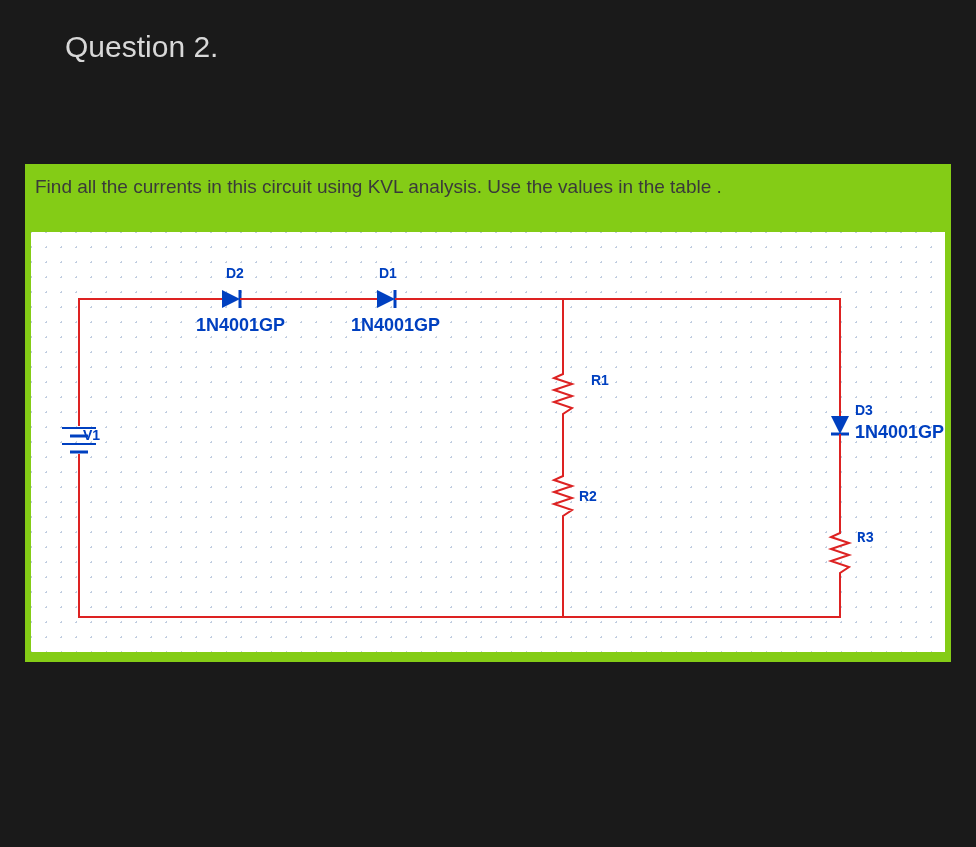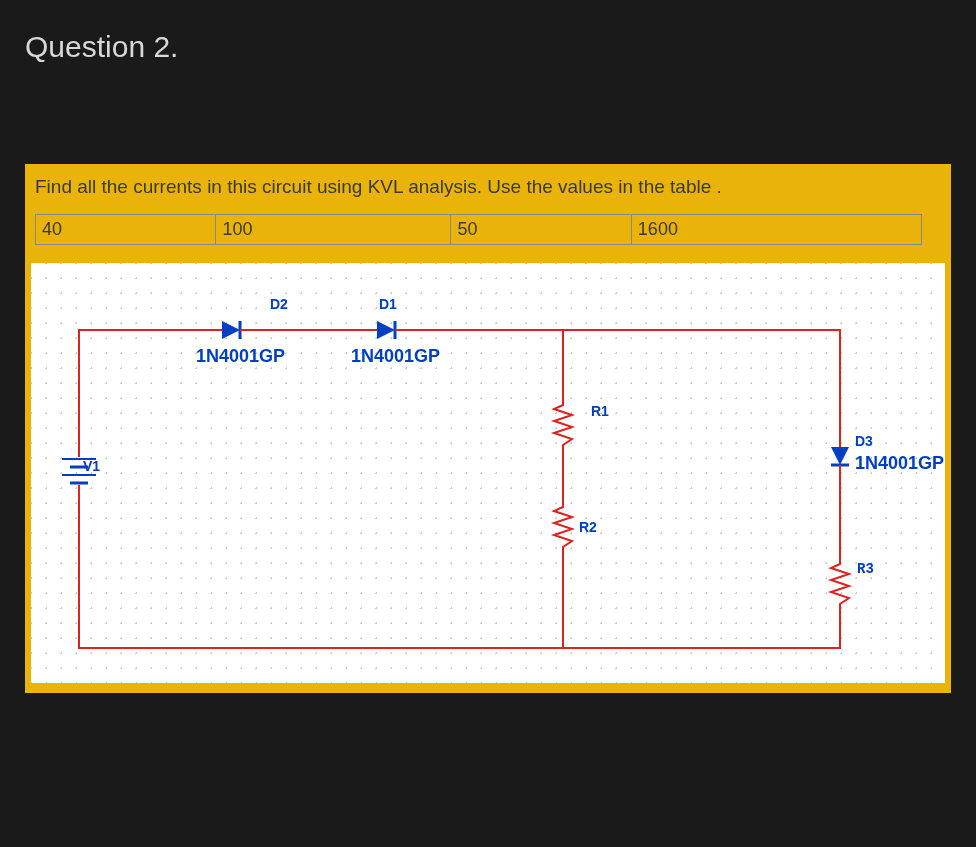--- a/index.html
+++ b/index.html
@@ -13,23 +13,24 @@
       font-family: Arial, Helvetica, sans-serif;
       width: 976px;
       height: 847px;
       padding: 30px 25px;
     }
     .question-title {
       font-size: 30px;
       color: #d8d8d8;
       margin-bottom: 100px;
       font-weight: normal;
+      margin-left: 40px;
     }
     .content-box {
-      background: #eab308;
+      background: #84cc16;
       color: #333;
       padding: 12px 6px 10px 6px;
     }
     .instruction {
       font-size: 19px;
       color: #3a3a3a;
       margin: 0 4px 16px 4px;
     }
     .values-table {
       border-collapse: collapse;
@@ -85,41 +86,35 @@
 </head>
 <body>
 
 <h1 class="question-title">Question 2.</h1>
 
 <div class="content-box">
   <p class="instruction">Find all the currents in this circuit using KVL analysis. Use the values in the table .</p>
 
   <table class="values-table">
     <tbody>
-    <tr>
-      <td>40</td>
-      <td>100</td>
-      <td>50</td>
-      <td>1600</td>
-    </tr>
   </tbody>
     </table>
 
   <div class="circuit-area">
     <div class="dotgrid"></div>
 
     <div class="wire hwire" style="left:47px; top:66px; width:130px;"></div>
 
     <svg class="comp" style="left:177px; top:56px;" width="50" height="22">
       <line x1="0" y1="11" x2="14" y2="11" stroke="#d22" stroke-width="2"></line>
       <polygon points="14,2 32,11 14,20" fill="#0040c0"></polygon>
       <line x1="32" y1="2" x2="32" y2="20" stroke="#0040c0" stroke-width="3"></line>
       <line x1="32" y1="11" x2="50" y2="11" stroke="#d22" stroke-width="2"></line>
     </svg>
-    <div class="comp-label" style="left:195px; top:33px;margin-left:44px;">D2</div>
+    <div class="comp-label" style="left:195px; top:33px;">D2</div>
     <div class="comp-model" style="left:165px; top:83px;">1N4001GP</div>
 
     <div class="wire hwire" style="left:227px; top:66px; width:105px;"></div>
 
     <svg class="comp" style="left:332px; top:56px;" width="50" height="22">
       <line x1="0" y1="11" x2="14" y2="11" stroke="#d22" stroke-width="2"></line>
       <polygon points="14,2 32,11 14,20" fill="#0040c0"></polygon>
       <line x1="32" y1="2" x2="32" y2="20" stroke="#0040c0" stroke-width="3"></line>
       <line x1="32" y1="11" x2="50" y2="11" stroke="#d22" stroke-width="2"></line>
     </svg>

